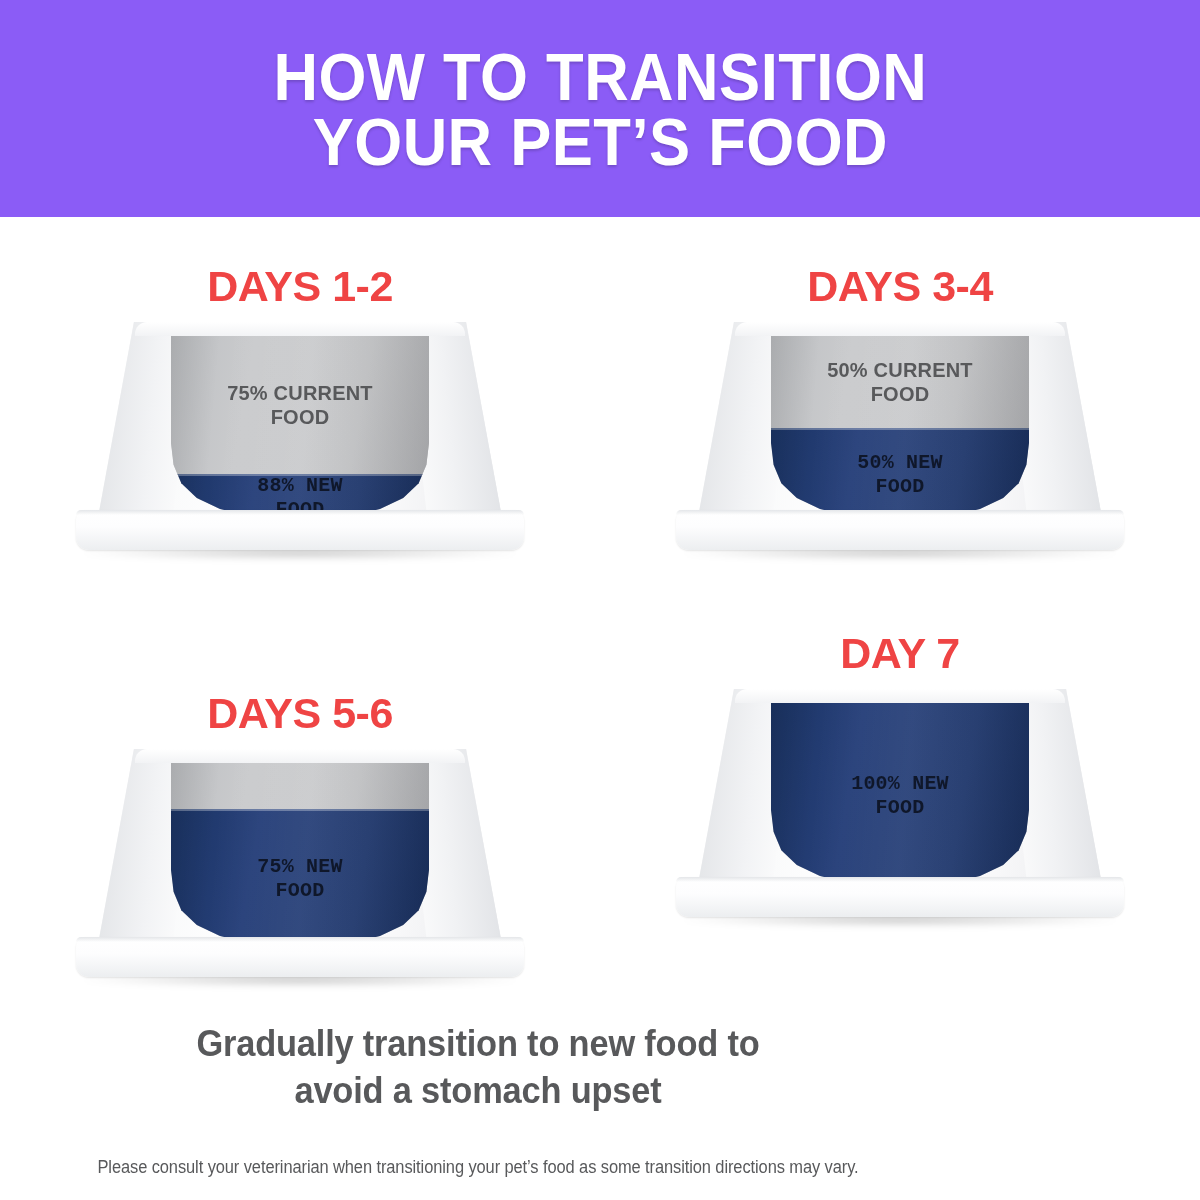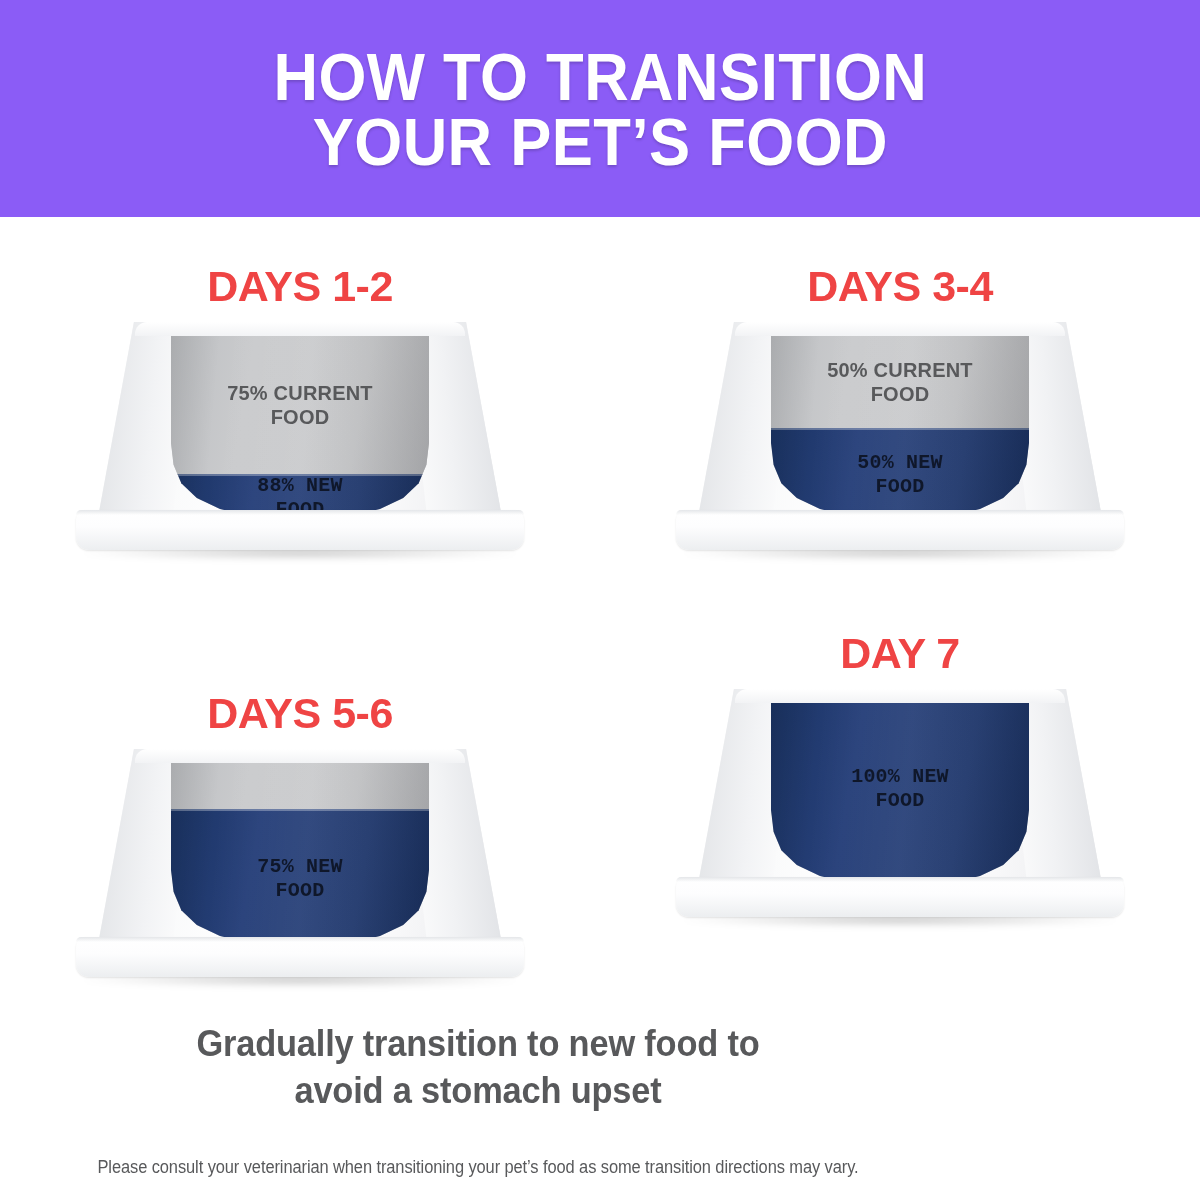--- a/index.html
+++ b/index.html
@@ -264,21 +264,21 @@
       <div class="bowl-body"></div>
       <div class="wall-l"></div>
       <div class="wall-r"></div>
       <div class="bowl-lip"></div>
       <div class="cavity">
 
         <div class="newfood" style="height: 184px;"></div>
 
         <div class="gloss"></div>
 
-        <p class="fill-label label-new" style="top: 62px;">100% NEW
+        <p class="fill-label label-new" style="top: 69px;">100% NEW
 FOOD</p>
       </div>
       <div class="bowl-base"></div>
     </div>
   </div>
 
 </div>
 
 <div class="footer">
   <p class="footer-tagline">Gradually transition to new food to

